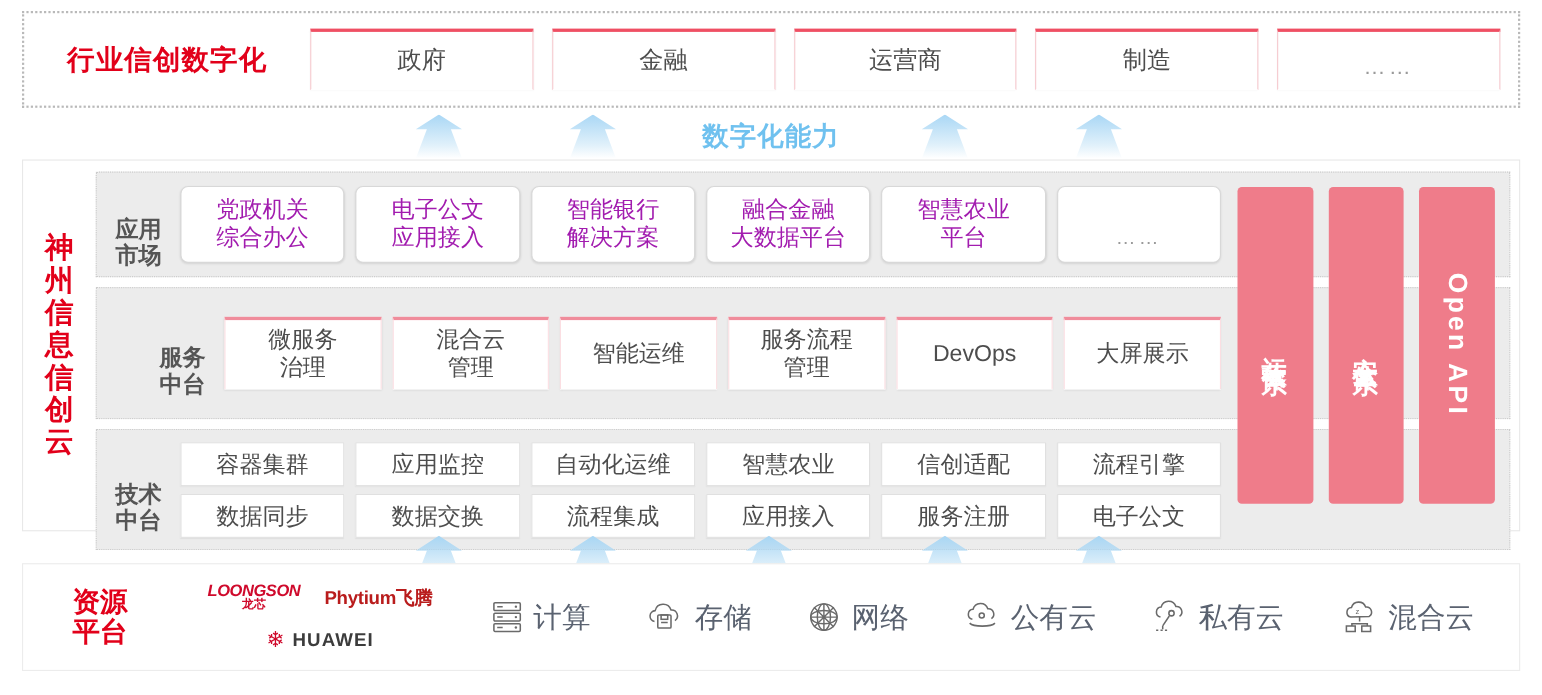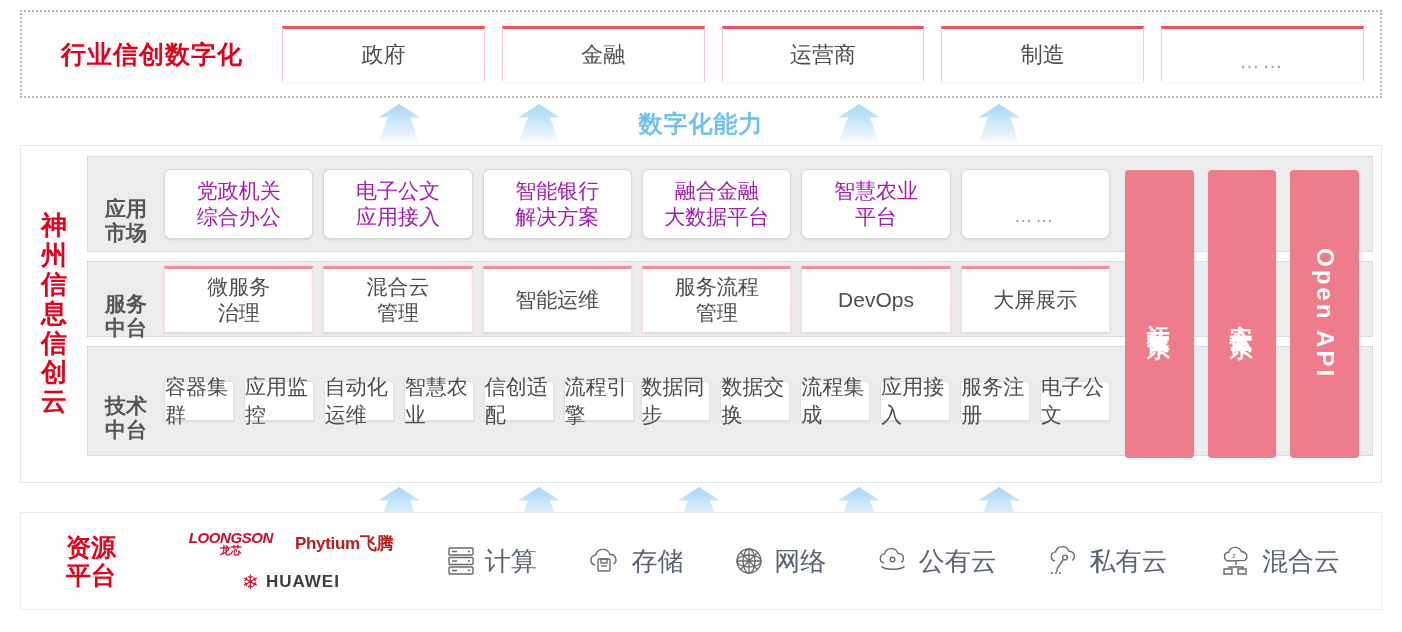--- a/index.html
+++ b/index.html
@@ -65,29 +65,29 @@
   #rows-area{
     flex:1;display:flex;flex-direction:column;gap:9px;
     padding:10px 8px 10px 0;box-sizing:border-box;
   }
   .tier-row{
     display:flex;align-items:stretch;
     background:#ececec;border:1px dotted #cccccc;box-sizing:border-box;
     flex:0 0 auto;
   }
   #row-app{height:96px;}
-  #row-svc{height:76px;}
+  #row-svc{height:120px;padding-left:40px;}
   #row-tech{height:110px;}
   .tier-label{
     width:76px;flex:0 0 76px;display:flex;flex-direction:column;
     align-items:center;justify-content:center;
     font-size:21px;font-weight:bold;color:#555555;line-height:1.15;margin-top:34px;
   }
   .tier-cells{flex:1;display:flex;align-items:center;gap:10px;padding:0 10px 0 0;}
-  .tier-cells.two-rows{flex-direction:row;justify-content:center;gap:7px;}
+  .tier-cells.two-rows{flex-direction:column;justify-content:center;gap:7px;}
   .cell-line{display:flex;width:100%;gap:10px;align-items:center;}
 
   
   .app-card{
     flex:1;height:70px;background:#fff;border:1px solid #d8d8d8;border-radius:7px;
     box-shadow:0 1px 2px rgba(0,0,0,.10);
     display:flex;flex-direction:column;align-items:center;justify-content:center;
     font-size:21px;color:#a21caf;line-height:1.22;box-sizing:border-box;
   }
   .app-card.dots{justify-content:flex-end;padding-bottom:10px;font-size:18px;letter-spacing:3px;color:#9a9a9a;}

